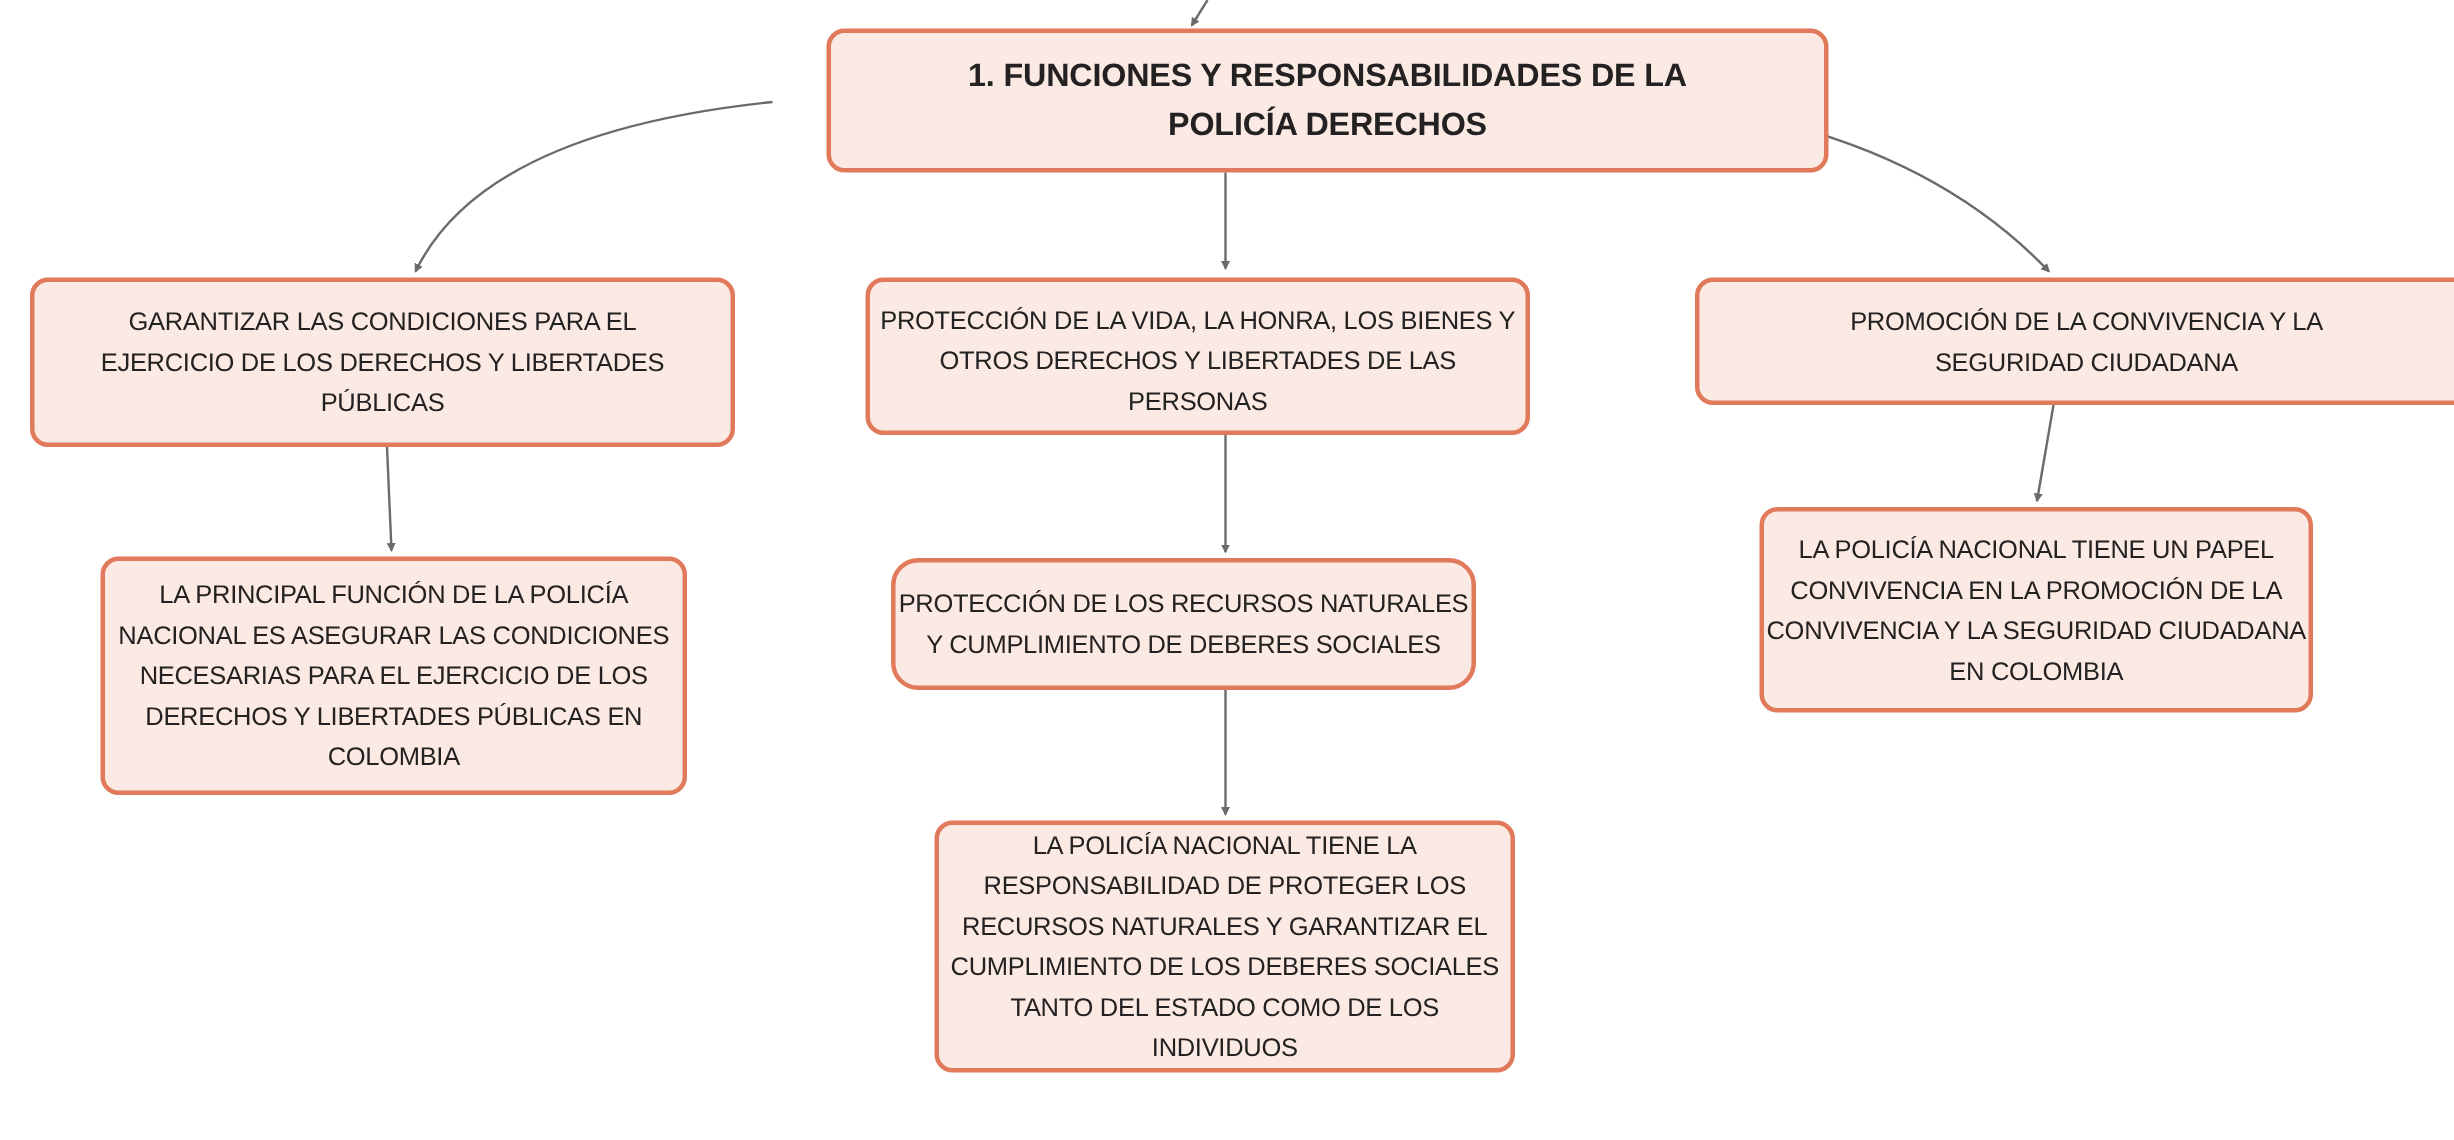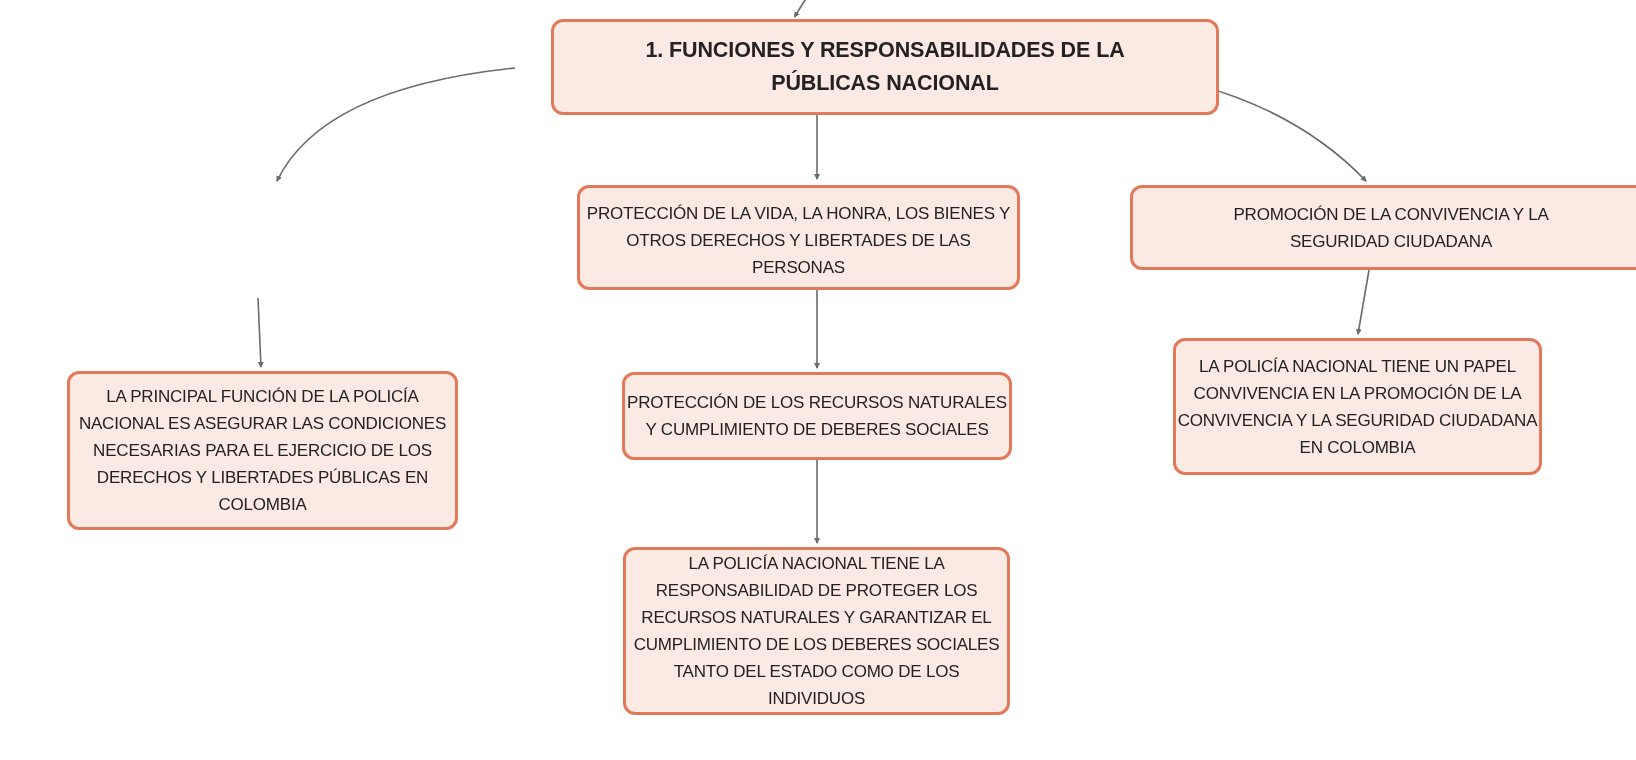--- a/index.html
+++ b/index.html
@@ -52,21 +52,21 @@
     font-size:21.5px;
     line-height:33px;
     letter-spacing:-0.1px;
   }
   
   .n-root        {left:515px; top:19px;  width:668px; height:96px;margin-left:36px;}
   .n-garantizar  {left:20px;  top:185px; width:470px; height:113px;}
   .n-proteccion  {left:577px; top:185px; width:443px; height:105px;justify-content:flex-end;}
   .n-promocion   {left:1130px;top:185px; width:522px; height:85px;}
   .n-garantizar-sub{left:67px; top:371px; width:391px; height:159px;}
-  .n-recursos    {left:622px; top:372px; width:390px; height:88px;}
+  .n-recursos    {left:594px; top:372px; width:390px; height:88px;border-radius:18px;}
   .n-recursos-sub{left:623px; top:547px; width:387px; height:168px;}
   .n-promocion-sub{left:1173px;top:338px; width:369px; height:137px;}
 </style>
 </head>
 <body>
 
 <div class="canvas">
 
   <svg class="edges" viewBox="0 0 1636 760" aria-hidden="true">
     <defs>
@@ -79,23 +79,28 @@
     <path d="M 817 115 L 817 179" marker-end="url(#arrow)"></path>
     <path d="M 1115 69 Q 1277 88 1366 181" marker-end="url(#arrow)"></path>
     <path d="M 258 298 L 261 367" marker-end="url(#arrow)"></path>
     <path d="M 817 290 L 817 368" marker-end="url(#arrow)"></path>
     <path d="M 817 460 L 817 543" marker-end="url(#arrow)"></path>
     <path d="M 1369 270 L 1358 334" marker-end="url(#arrow)"></path>
   </svg>
 
   <div class="node n-root">
     <div class="ln">1. FUNCIONES Y RESPONSABILIDADES DE LA</div>
-    <div class="ln">PÚBLICAS NACIONAL</div>
+    <div class="ln">POLICÍA DERECHOS</div>
   </div>
 
+  <div class="node n-garantizar">
+    <div class="ln">GARANTIZAR LAS CONDICIONES PARA EL</div>
+    <div class="ln">EJERCICIO DE LOS DERECHOS Y LIBERTADES</div>
+    <div class="ln">PÚBLICAS</div>
+  </div>
 
   <div class="node n-proteccion">
     <div class="ln">PROTECCIÓN DE LA VIDA, LA HONRA, LOS BIENES Y</div>
     <div class="ln">OTROS DERECHOS Y LIBERTADES DE LAS</div>
     <div class="ln">PERSONAS</div>
   </div>
 
   <div class="node n-promocion">
     <div class="ln">PROMOCIÓN DE LA CONVIVENCIA Y LA</div>
     <div class="ln">SEGURIDAD CIUDADANA</div>

